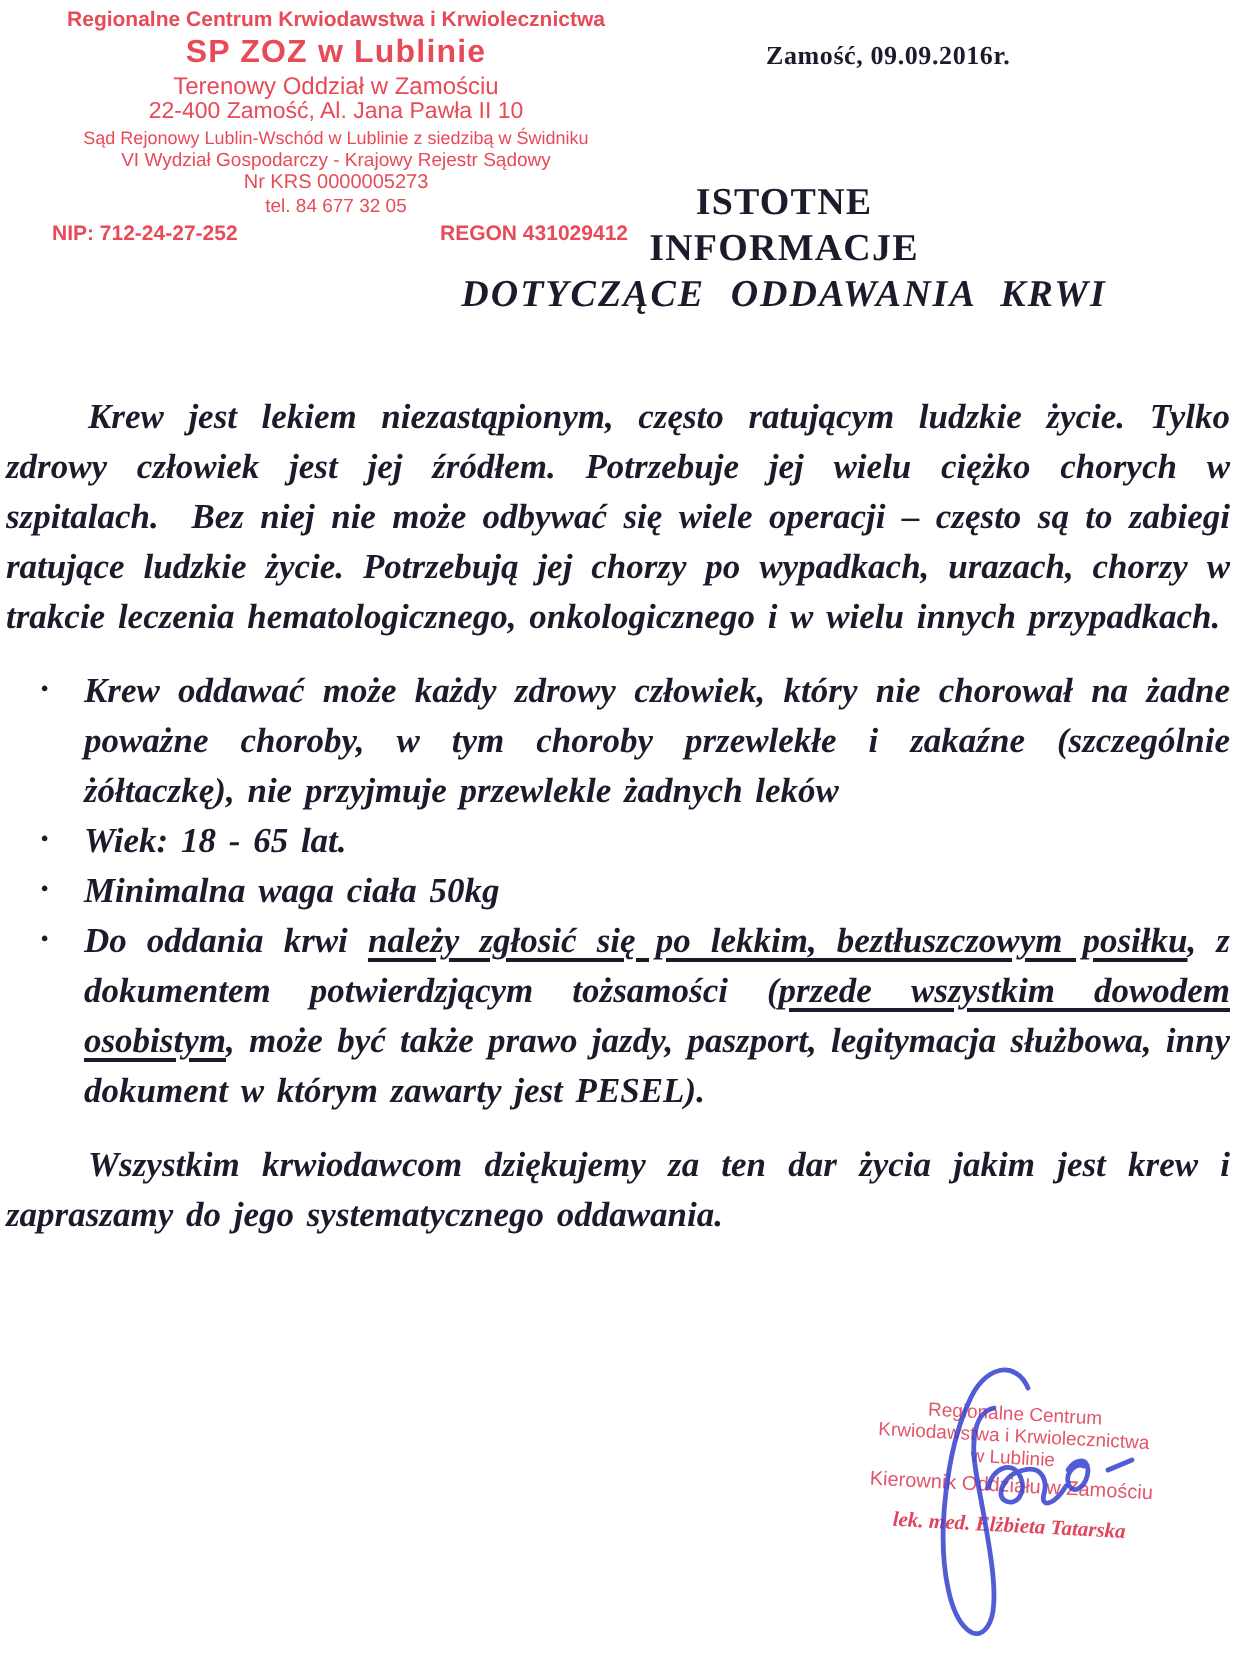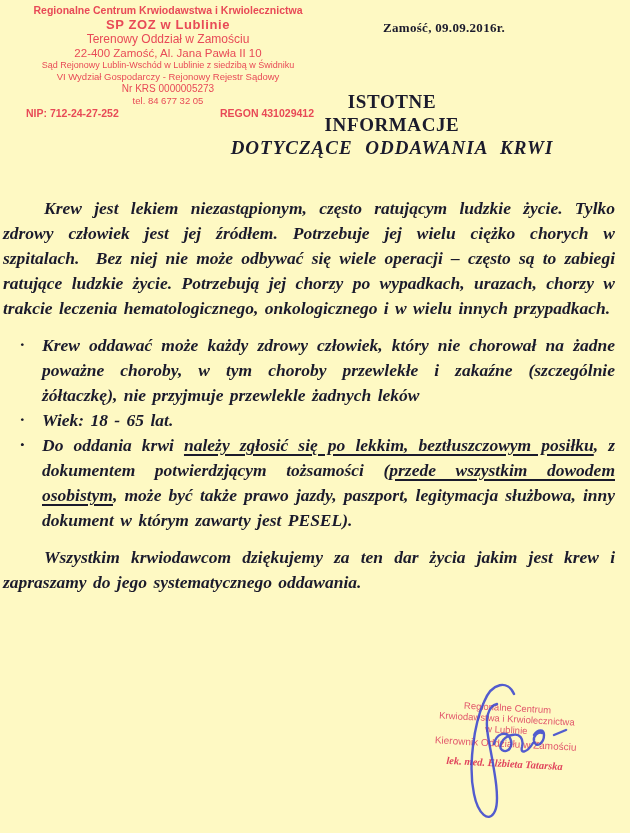--- a/index.html
+++ b/index.html
@@ -1,39 +1,39 @@
 <!DOCTYPE html>
 <html lang="pl"><head>
 <meta charset="utf-8">
 <style>
   html, body { margin: 0; padding: 0; background: #e9e9e9; }
   .page {
     position: relative;
     width: 630px;
     height: 833px;
     margin: 0 auto;
-    background: #fef9c3;
+    background: #ffffff;
     color: #1b1b2c;
     font-family: "Liberation Serif", "DejaVu Serif", serif;
     overflow: hidden;
   }
 
   
   .header-stamp {
     position: absolute;
     left: 16px;
     top: 4px;
     width: 304px;
     text-align: center;
     color: #e84a57;
     font-family: "Liberation Sans", "DejaVu Sans", sans-serif;
     line-height: 1.2;
   }
   .hs-l1 { font-size: 10.5px; font-weight: 700; }
-  .hs-l2 { font-size: 13px;   font-weight: 700; letter-spacing: .6px; }
+  .hs-l2 { font-size: 16px;   font-weight: 700; letter-spacing: .6px; }
   .hs-l3 { font-size: 12px; }
   .hs-l4 { font-size: 11.5px; }
   .hs-l5 { font-size: 9px; }
   .hs-l6 { font-size: 9.5px; }
   .hs-l7 { font-size: 10px; }
   .hs-l8 { font-size: 9.5px; }
   .hs-row {
     display: flex;
     justify-content: space-between;
     font-size: 10.5px;
@@ -149,21 +149,21 @@
 <body>
 
 <div class="page">
 
   <div class="header-stamp">
     <div class="hs-l1">Regionalne Centrum Krwiodawstwa i Krwiolecznictwa</div>
     <div class="hs-l2">SP ZOZ w Lublinie</div>
     <div class="hs-l3">Terenowy Oddział w Zamościu</div>
     <div class="hs-l4">22-400 Zamość, Al. Jana Pawła II 10</div>
     <div class="hs-l5">Sąd Rejonowy Lublin-Wschód w Lublinie z siedzibą w Świdniku</div>
-    <div class="hs-l6">VI Wydział Gospodarczy - Rejonowy Rejestr Sądowy</div>
+    <div class="hs-l6">VI Wydział Gospodarczy - Krajowy Rejestr Sądowy</div>
     <div class="hs-l7">Nr KRS 0000005273</div>
     <div class="hs-l8">tel. 84 677 32 05</div>
     <div class="hs-row">
       <span>NIP: 712-24-27-252</span>
       <span>REGON 431029412</span>
     </div>
   </div>
 
   <div class="dateline">Zamość, 09.09.2016r.</div>
 
@@ -172,21 +172,21 @@
     <div class="title-l2">INFORMACJE</div>
     <div class="title-l3">DOTYCZĄCE ODDAWANIA KRWI</div>
   </div>
 
   <div class="content">
     <p class="para indent">Krew jest lekiem niezastąpionym, często ratującym ludzkie życie. Tylko zdrowy człowiek jest jej źródłem. Potrzebuje jej wielu ciężko chorych w szpitalach.&nbsp; Bez niej nie może odbywać się wiele operacji – często są to zabiegi ratujące ludzkie życie. Potrzebują jej chorzy po wypadkach, urazach, chorzy w trakcie leczenia hematologicznego, onkologicznego i w wielu innych przypadkach.</p>
 
     <ul class="bullets">
       <li><span class="bullet-dot">·</span><span>Krew oddawać może każdy zdrowy człowiek, który nie chorował na żadne poważne choroby, w tym choroby przewlekłe i zakaźne (szczególnie żółtaczkę), nie przyjmuje przewlekle żadnych leków</span></li>
       <li><span class="bullet-dot">·</span><span>Wiek: 18 - 65 lat.</span></li>
-      <li><span class="bullet-dot">·</span></li>
+      <li><span class="bullet-dot">·</span><span>Minimalna waga ciała 50kg</span></li>
       <li><span class="bullet-dot">·</span><span>Do oddania krwi </span><span class="u">należy zgłosić się po lekkim, beztłuszczowym posiłku</span><span>, z dokumentem potwierdzjącym tożsamości (</span><span class="u">przede wszystkim dowodem osobistym</span><span>, może być także prawo jazdy, paszport, legitymacja służbowa, inny dokument w którym zawarty jest PESEL).</span></li>
     </ul>
 
     <p class="para indent closing">Wszystkim krwiodawcom dziękujemy za ten dar życia jakim jest krew i zapraszamy do jego systematycznego oddawania.</p>
   </div>
 
   <div class="footer-stamp">
     <div class="fs-small">Regionalne Centrum</div>
     <div class="fs-small">Krwiodawstwa i Krwiolecznictwa</div>
     <div class="fs-small">w Lublinie</div>

